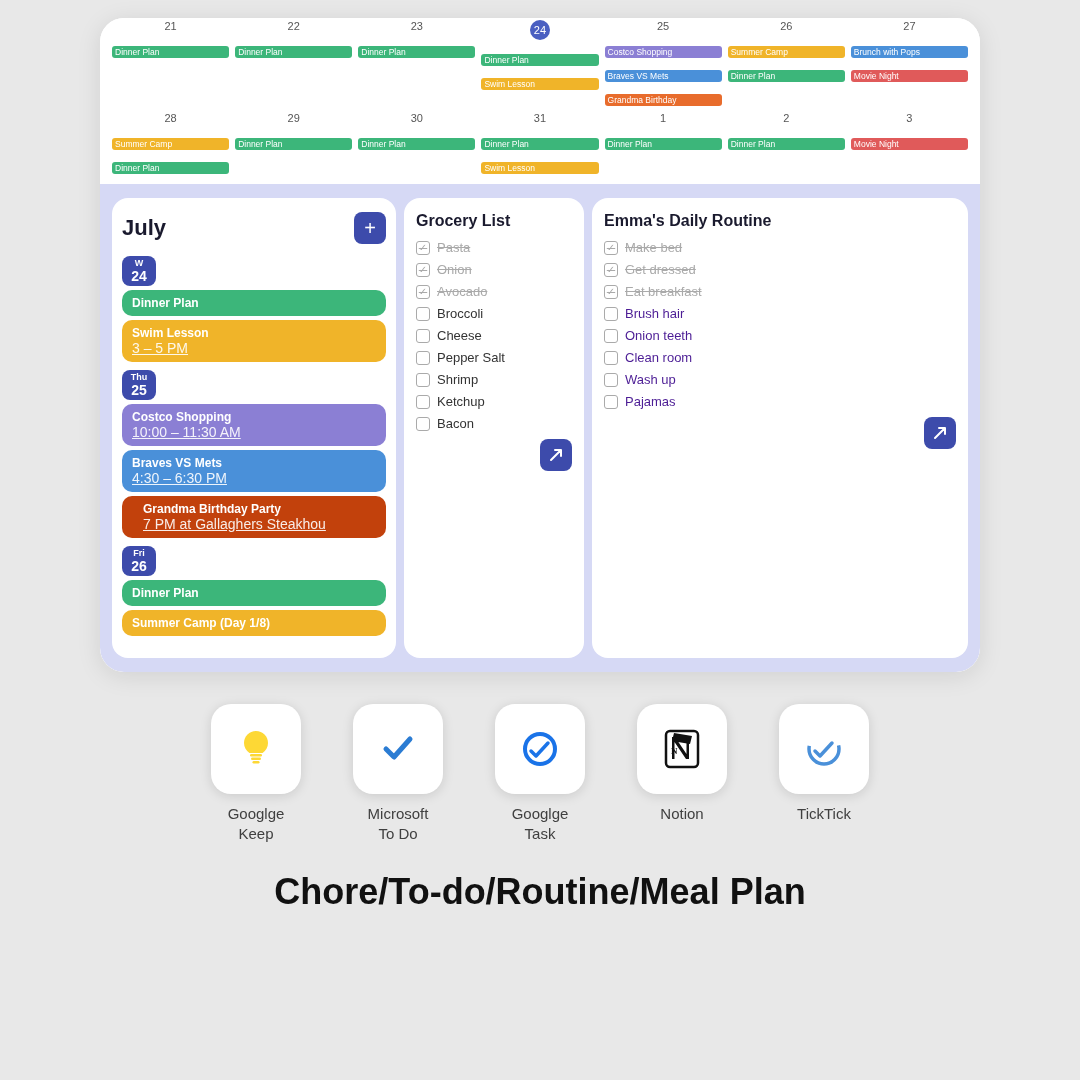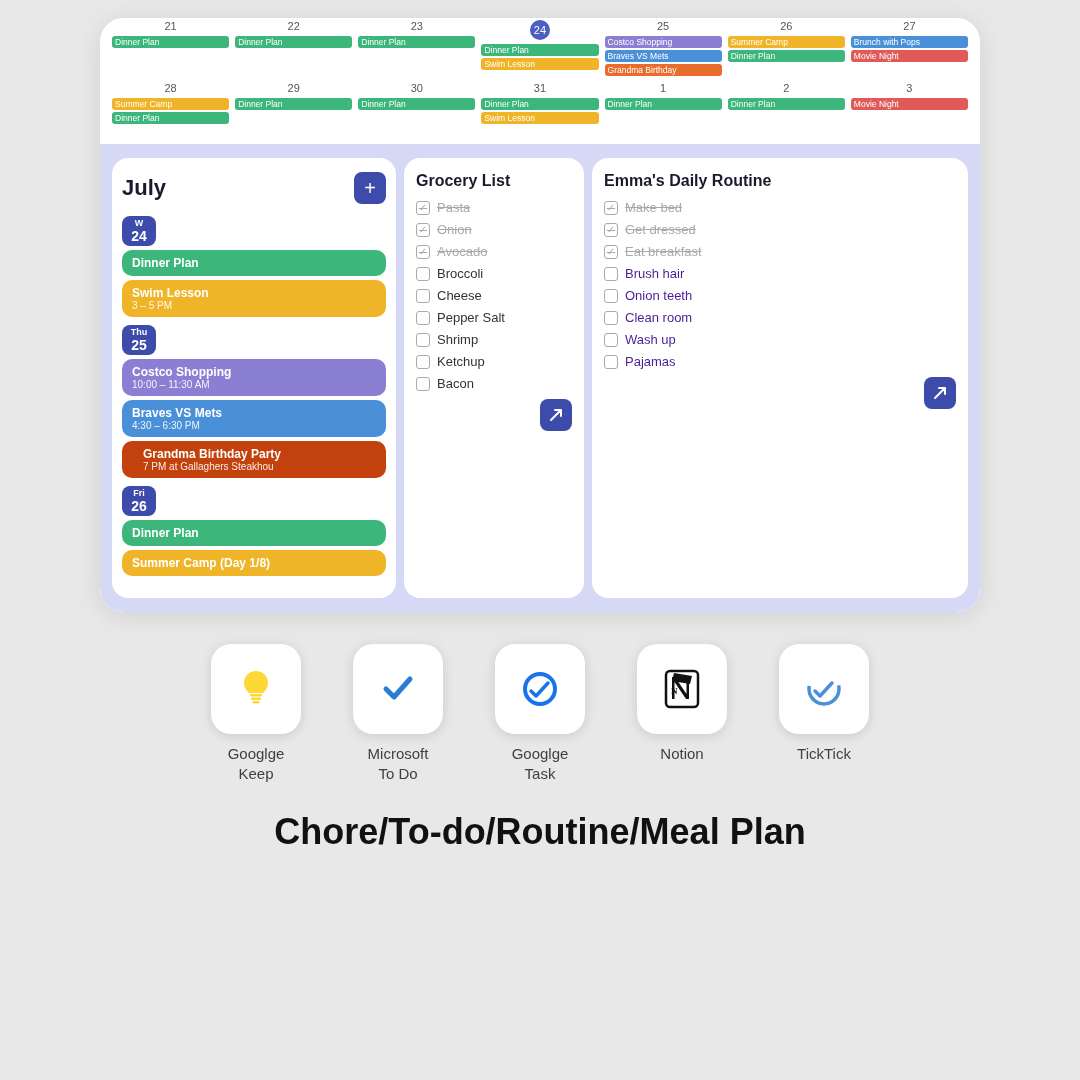--- a/index.html
+++ b/index.html
@@ -30,21 +30,21 @@
       padding: 0 10px 8px 10px;
     }
     .calendar-grid {
       display: grid;
       grid-template-columns: repeat(7, 1fr);
       gap: 2px;
     }
     .cal-day {
       display: flex;
       flex-direction: column;
-      gap: 2px;
+      gap: 12px;
       min-height: 56px;
       padding: 2px;
     }
     .cal-day-num {
       font-size: 11px;
       color: #555;
       text-align: center;
       margin-bottom: 2px;
       font-weight: 500;
     }
@@ -133,21 +133,21 @@
     .day-badge .day-num { font-size: 14px; font-weight: 700; }
     .sched-events { display: flex; flex-direction: column; gap: 4px; }
     .sched-event {
       border-radius: 10px;
       padding: 6px 10px;
       color: white;
       font-size: 11px;
       font-weight: 600;
     }
     .sched-event .event-title { font-size: 12px; font-weight: 700; }
-    .sched-event .event-time { font-size: 10px; font-weight: 400; opacity: 0.9; }
+    .sched-event .event-time { font-size: 14px; font-weight: 400; opacity: 0.9; text-decoration: underline; }
 
     
     .grocery-panel {
       background: white;
       border-radius: 16px;
       padding: 14px 12px;
       width: 180px;
       flex-shrink: 0;
       margin: 0 8px;
     }

